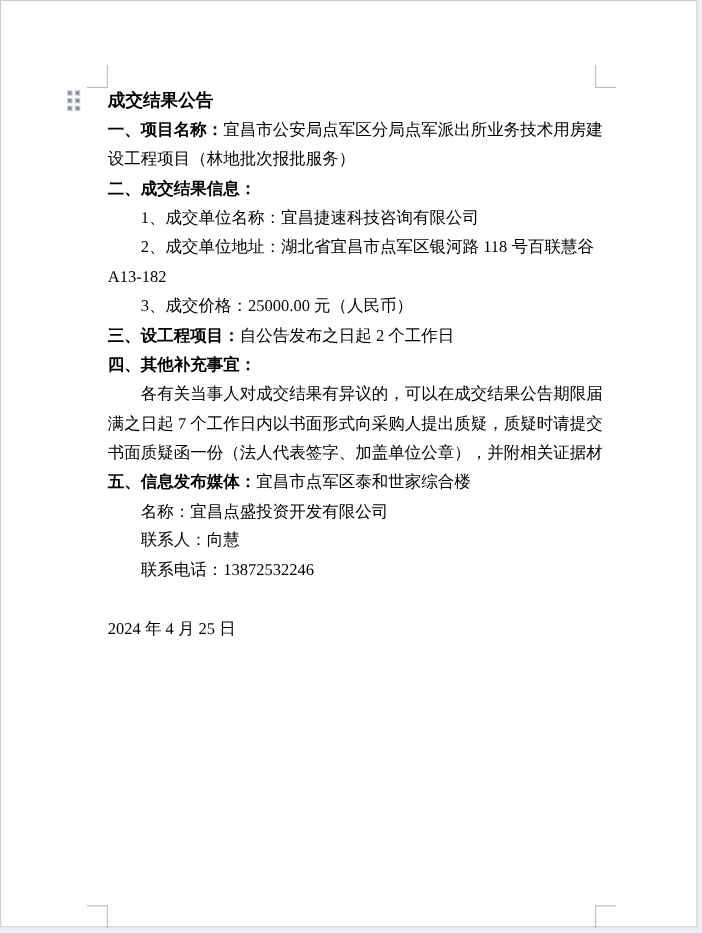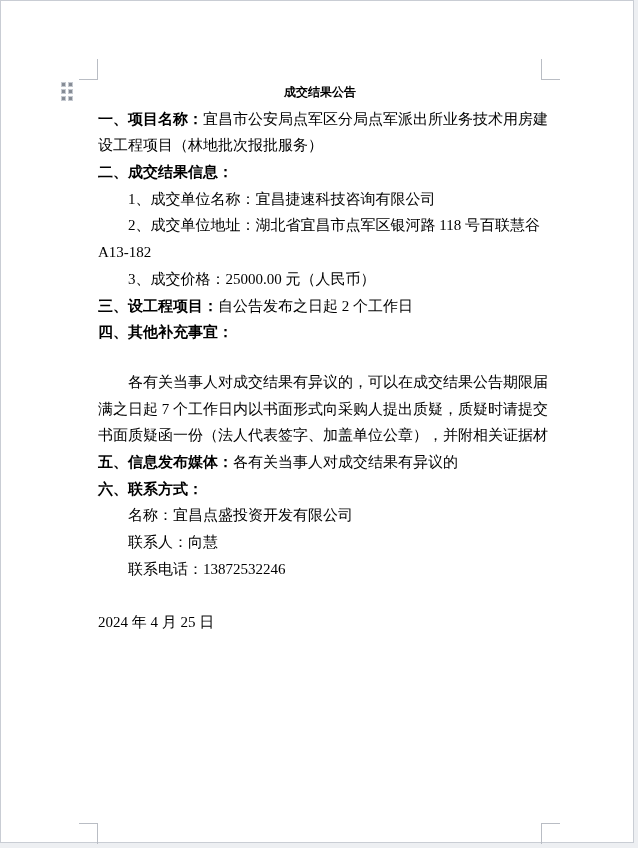--- a/index.html
+++ b/index.html
@@ -60,23 +60,23 @@
     width: 444px;
     color: #000000;
     font-size: 15px;
   }
   .line {
     height: 26.7px;
     line-height: 26.7px;
     white-space: pre;
   }
   .title-line {
-    text-align: center;
+    text-align: left;
     font-weight: bold;
-    font-size: 12px;
+    font-size: 16px;
   }
   .b { font-weight: bold; }
   .right { text-align: left; }
 </style>
 </head>
 <body>
 
 <div class="page">
 
   <div class="crop tl"></div>
@@ -98,26 +98,25 @@
     <div id="doc-lines">
         <div class="line"><span class="b">一、项目名称：</span><span>宜昌市公安局点军区分局点军派出所业务技术用房建</span></div>
         <div class="line"><span>设工程项目（林地批次报批服务）</span></div>
         <div class="line"><span class="b">二、成交结果信息：</span><span></span></div>
         <div class="line" style="padding-left: 30px;"><span>1、成交单位名称：宜昌捷速科技咨询有限公司</span></div>
         <div class="line" style="padding-left: 30px;"><span>2、成交单位地址：湖北省宜昌市点军区银河路 118 号百联慧谷</span></div>
         <div class="line"><span>A13-182</span></div>
         <div class="line" style="padding-left: 30px;"><span>3、成交价格：25000.00 元（人民币）</span></div>
         <div class="line"><span class="b">三、设工程项目：</span><span>自公告发布之日起 2 个工作日</span></div>
         <div class="line"><span class="b">四、其他补充事宜：</span><span></span></div>
-        <div class="line" style="padding-left: 30px; margin-top: 23px;"><span>各有关当事人对成交结果有异议的，可以在成交结果公告期限届</span></div>
+        <div class="line" style="padding-left: 30px;"><span>各有关当事人对成交结果有异议的，可以在成交结果公告期限届</span></div>
         <div class="line"><span>满之日起 7 个工作日内以书面形式向采购人提出质疑，质疑时请提交</span></div>
         <div class="line"><span>书面质疑函一份（法人代表签字、加盖单位公章），并附相关证据材</span></div>
-        <div class="line"><span class="b">五、信息发布媒体：</span><span>各有关当事人对成交结果有异议的</span></div>
-        <div class="line"><span class="b">六、联系方式：</span><span></span></div>
+        <div class="line"><span class="b">五、信息发布媒体：</span><span>宜昌市点军区泰和世家综合楼</span></div>
         <div class="line" style="padding-left: 30px;"><span>名称：宜昌点盛投资开发有限公司</span></div>
-        <div class="line" style="padding-left: 30px;"><span>联系人：向慧</span></div>
+        <div class="line" style="padding-left: 30px; font-family: Liberation Mono, monospace;"><span>联系人：向慧</span></div>
         <div class="line" style="padding-left: 30px;"><span>联系电话：13872532246</span></div>
         <div class="line"><span></span></div>
         <div class="line right"><span>2024 年 4 月 25 日</span></div>
       </div>
   </div>
 
 </div>
 
 </body></html>

